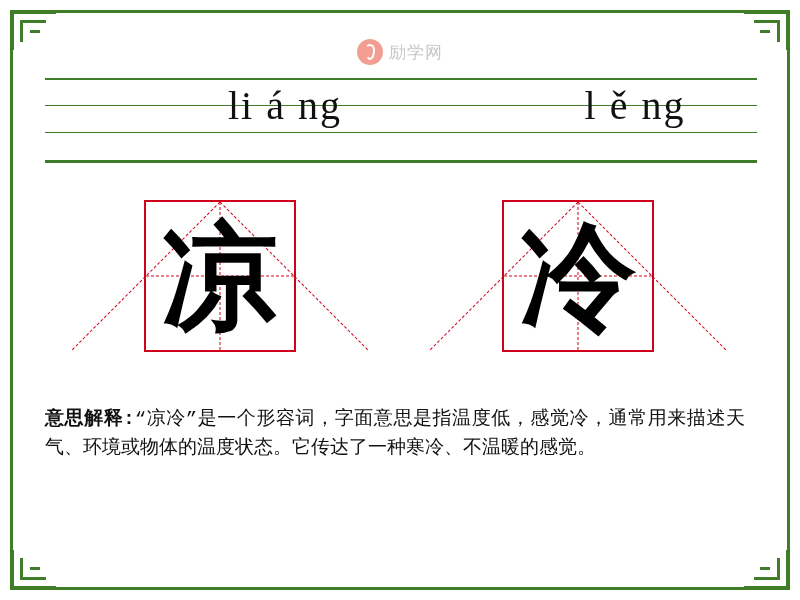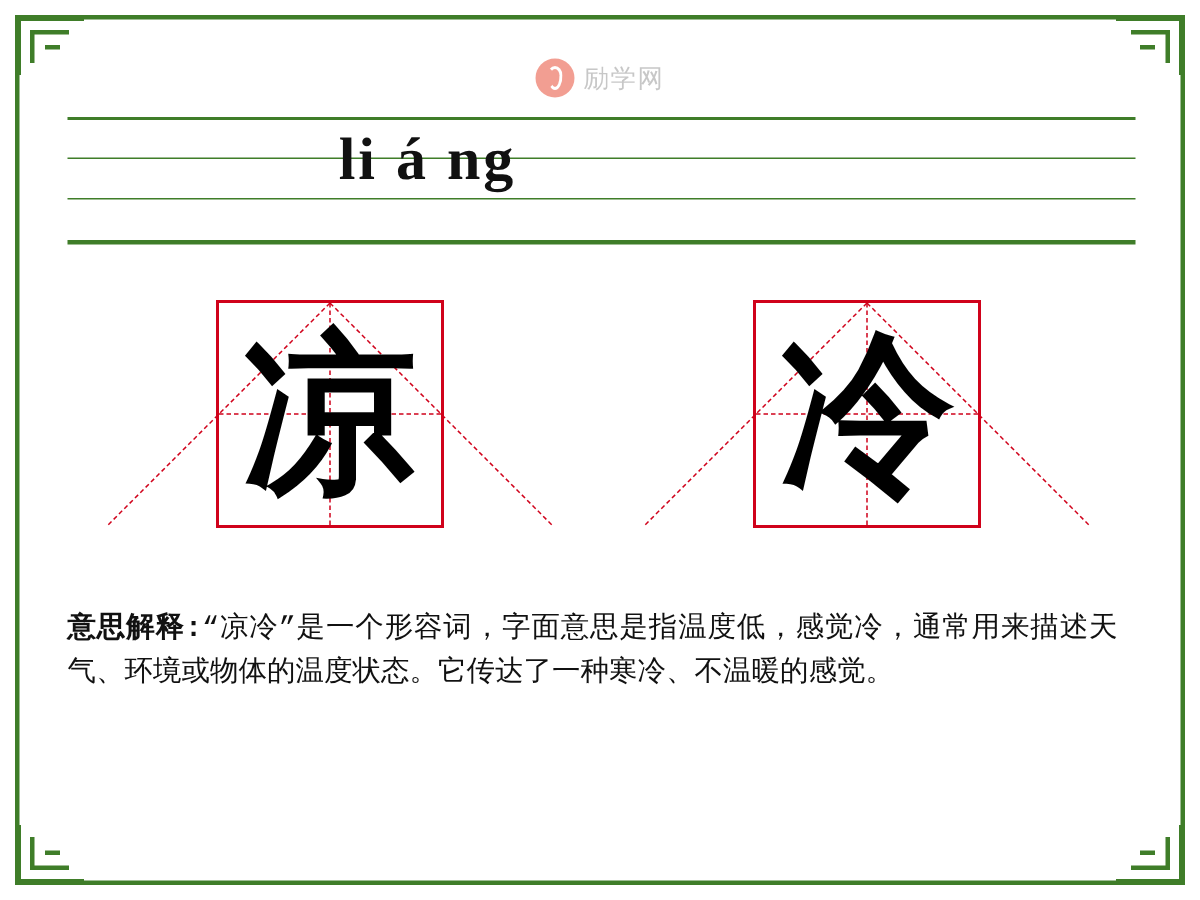--- a/index.html
+++ b/index.html
@@ -91,21 +91,20 @@
     letter-spacing: 1px;
   }
 
   
   .staff {
     position: absolute;
     left: 45px;
     top: 78px;
     width: 712px;
     height: 84px;
-    font-weight: bold;
   }
   .staff .ln {
     position: absolute;
     left: 0;
     width: 712px;
     background: #3f7d29;
   }
   .staff .ln1 { top: 0px;  height: 2px; }
   .staff .ln2 { top: 27px; height: 1px; }
   .staff .ln3 { top: 54px; height: 1px; }
@@ -241,20 +240,21 @@
     <span class="logo-mark"></span>
     <span class="logo-text">励学网</span>
   </div>
 
   <div class="staff">
     <div class="ln ln1"></div>
     <div class="ln ln2"></div>
     <div class="ln ln3"></div>
     <div class="ln ln4"></div>
     <div class="pinyin pinyin-1">li á ng</div>
+    <div class="pinyin pinyin-2">l ě ng</div>
   </div>
 
   <div class="grid grid-1">
     <div class="dash-h"></div>
     <div class="dash-v"></div>
     <div class="dash-d1"></div>
     <div class="dash-d2"></div>
     <div class="hanzi">凉</div>
   </div>
 

